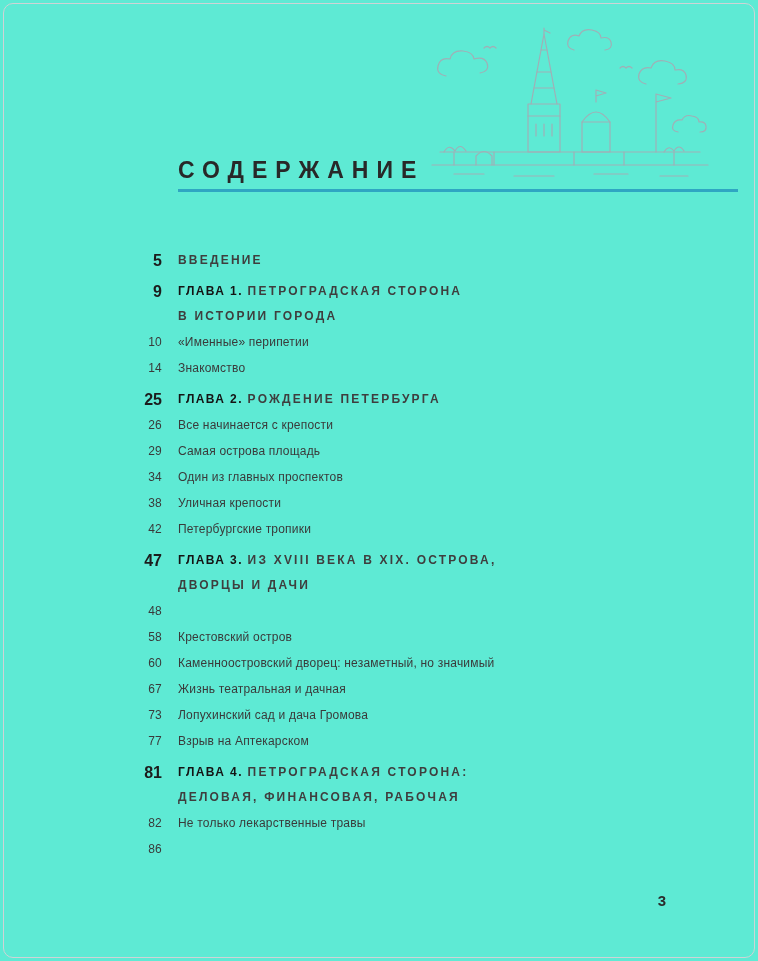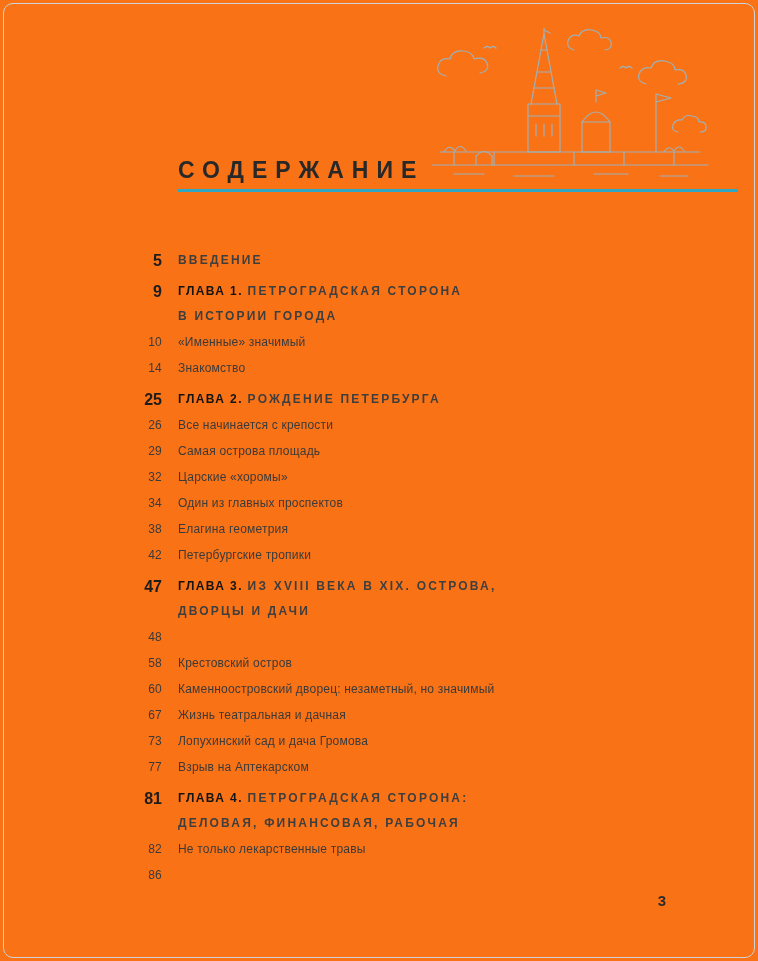--- a/index.html
+++ b/index.html
@@ -1,19 +1,19 @@
 <!DOCTYPE html>
 <html style="--accent: #2fa6c2;"><head>
 <meta charset="utf-8">
 <style>
   html,body{margin:0;padding:0;background:#ffffff;}
   .page{
     position:relative;
     width:758px;height:961px;
-    background:#f97316;
+    background:#5eead4;
     font-family:"Liberation Sans", sans-serif;
     overflow:hidden;
   }
   .page-border{
     position:absolute;inset:3px;
     border:1px solid #cfd3d5;
     border-radius:10px;
     pointer-events:none;
   }
   .title{
@@ -113,51 +113,47 @@
         <div class="toc-row chapter">
           <span class="num">9</span>
           <span class="chapter-text"><strong class="chapter-prefix">ГЛАВА 1. </strong>ПЕТРОГРАДСКАЯ СТОРОНА</span>
         </div>
         <div class="toc-row chapter">
           <span class="num"></span>
           <span class="chapter-text">В ИСТОРИИ ГОРОДА</span>
         </div>
         <div class="toc-row entry">
           <span class="num">10</span>
-          <span class="entry-label">«Именные» значимый</span>
+          <span class="entry-label">«Именные» перипетии</span>
         </div>
         <div class="toc-row entry">
           <span class="num">14</span>
           <span class="entry-label">Знакомство</span>
         </div>
       </div>
       <div class="toc-section">
         <div class="toc-row chapter">
           <span class="num">25</span>
           <span class="chapter-text"><strong class="chapter-prefix">ГЛАВА 2. </strong>РОЖДЕНИЕ ПЕТЕРБУРГА</span>
         </div>
         <div class="toc-row entry">
           <span class="num">26</span>
           <span class="entry-label">Все начинается с крепости</span>
         </div>
         <div class="toc-row entry">
           <span class="num">29</span>
           <span class="entry-label">Самая острова площадь</span>
         </div>
         <div class="toc-row entry">
-          <span class="num">32</span>
-          <span class="entry-label">Царские «хоромы»</span>
-        </div>
-        <div class="toc-row entry">
           <span class="num">34</span>
           <span class="entry-label">Один из главных проспектов</span>
         </div>
         <div class="toc-row entry">
           <span class="num">38</span>
-          <span class="entry-label">Елагина геометрия</span>
+          <span class="entry-label">Уличная крепости</span>
         </div>
         <div class="toc-row entry">
           <span class="num">42</span>
           <span class="entry-label">Петербургские тропики</span>
         </div>
       </div>
       <div class="toc-section">
         <div class="toc-row chapter">
           <span class="num">47</span>
           <span class="chapter-text"><strong class="chapter-prefix">ГЛАВА 3. </strong>ИЗ XVIII ВЕКА В XIX. ОСТРОВА,</span>

